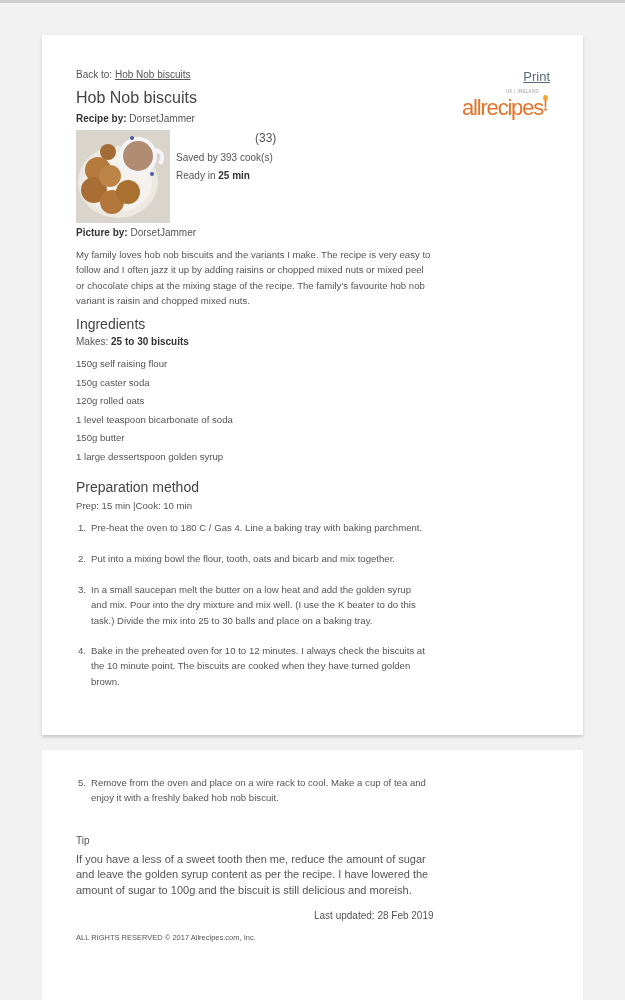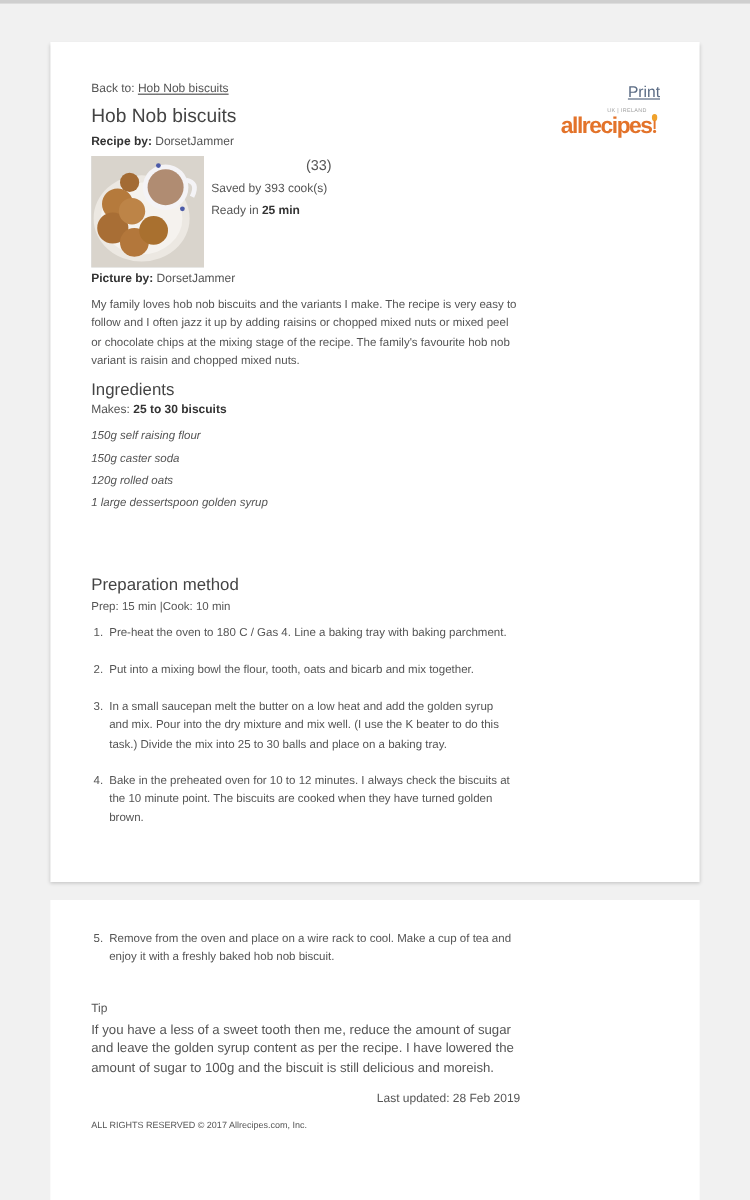--- a/index.html
+++ b/index.html
@@ -15,38 +15,38 @@
     position:absolute; left:42px; width:541px; background:#fff;
   }
   .page1 { top:35px; height:700px; box-shadow:0 2px 3px rgba(0,0,0,0.18); }
   .page2 { top:750px; height:260px; }
   .abs { position:absolute; }
   .back { left:34px; top:34px; font-size:10px; color:#555; }
   .back a { color:#555; text-decoration:underline; }
   .print { right:33px; top:34px; font-size:13px; color:#5a6b84; text-decoration:underline; }
   .logo { right:34px; top:54px; width:64px; height:30px; }
   .logo .sub { position:absolute; right:10px; top:0; font-size:4.5px; color:#a0a0a0; letter-spacing:0.3px; }
-  .logo .word { position:absolute; right:6px; top:6px; font-size:19px; color:#e3732a; font-weight:bold; letter-spacing:-1.2px; font-family:"Liberation Sans", sans-serif; }
+  .logo .word { position:absolute; right:6px; top:6px; font-size:22px; color:#e3732a; font-weight:normal; letter-spacing:-1.2px; font-family:"Liberation Sans", sans-serif; }
   .logo .spoon { position:absolute; right:1px; top:6px; width:5px; height:16px; }
   .title { left:34px; top:54px; font-size:16px; color:#444; }
   .recipeby { left:34px; top:78px; font-size:10px; color:#555; }
   .recipeby b, .pictureby b { color:#333;text-align:center; }
   .photo { left:34px; top:95px; width:94px; height:93px; overflow:hidden; background:#ddd; }
   .rating-count { left:213px; top:96px; font-size:12px; color:#555; }
   .saved { left:134px; top:117px; font-size:10px; color:#555; }
   .ready { left:134px; top:135px; font-size:10px; color:#555; }
   .ready b { color:#333; }
   .pictureby { left:34px; top:192px; font-size:10px; color:#555; }
   .desc { left:34px; top:212px; width:355px; font-size:9.6px; line-height:15.3px; color:#555; }
   .h2 { font-size:14px; color:#444; }
   .ing-title { left:34px; top:281px; }
   .makes { left:34px; top:301px; font-size:10px; color:#555; }
   .makes b { color:#333;margin-top:41px; }
   .ing-list { left:34px; top:321px; font-size:9.6px; color:#555; margin:0; padding:0; list-style:none; }
-  .ing-list li { height:18.6px; line-height:16px;font-style:italic; }
+  .ing-list li { height:18.6px; line-height:16px; }
   .prep-title { left:34px; top:444px; }
   .preptimes { left:34px; top:465px; font-size:9.6px; color:#555; }
   .steps { left:36px; width:360px; font-size:9.6px; line-height:15.3px; color:#555; }
   .step { position:absolute; left:0; width:350px; }
   .step .num { position:absolute; left:0; top:0; }
   .step .txt { position:absolute; left:13px; top:0; width:336px; }
   .tip-label { left:34px; top:85px; font-size:10px; color:#555; }
   .tip-text { left:34px; top:102px; width:355px; font-size:11px; line-height:15.3px; color:#555; }
   .updated { left:272px; top:160px; font-size:10px; color:#555; }
   .rights { left:34px; top:183px; font-size:7.5px; color:#555; }
@@ -114,20 +114,22 @@
   <div class="abs desc">My family loves hob nob biscuits and the variants I make. The recipe is very easy to follow and I often jazz it up by adding raisins or chopped mixed nuts or mixed peel or chocolate chips at the mixing stage of the recipe. The family's favourite hob nob variant is raisin and chopped mixed nuts.</div>
 
   <div class="abs h2 ing-title">Ingredients</div>
   <div class="abs makes">
     <span>Makes: </span><b>25 to 30 biscuits</b>
   </div>
   <ul class="abs ing-list">
     <li>150g self raising flour</li>
     <li>150g caster soda</li>
     <li>120g rolled oats</li>
+    <li>1 level teaspoon bicarbonate of soda</li>
+    <li>150g butter</li>
     <li>1 large dessertspoon golden syrup</li>
   </ul>
 
   <div class="abs h2 prep-title">Preparation method</div>
   <div class="abs preptimes">Prep: 15 min |Cook: 10 min</div>
 
   <div class="abs steps" style="top:485px;">
     <div class="step" style="top:0;">
       <span class="num">1.</span>
       <span class="txt">Pre-heat the oven to 180 C / Gas 4. Line a baking tray with baking parchment.</span>

